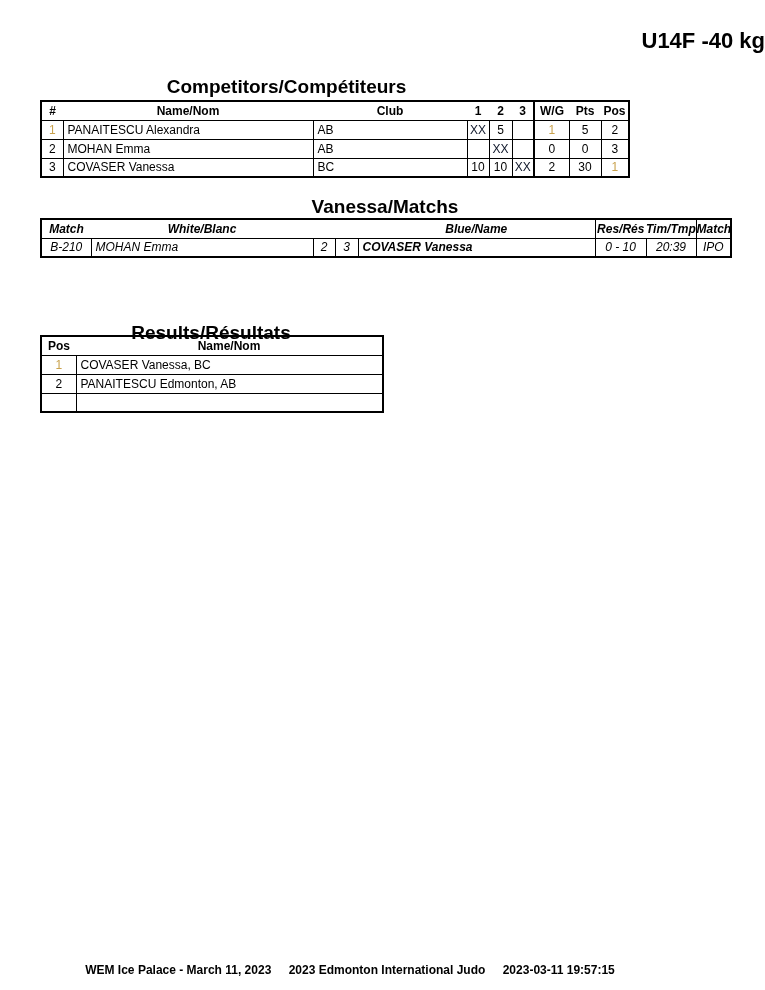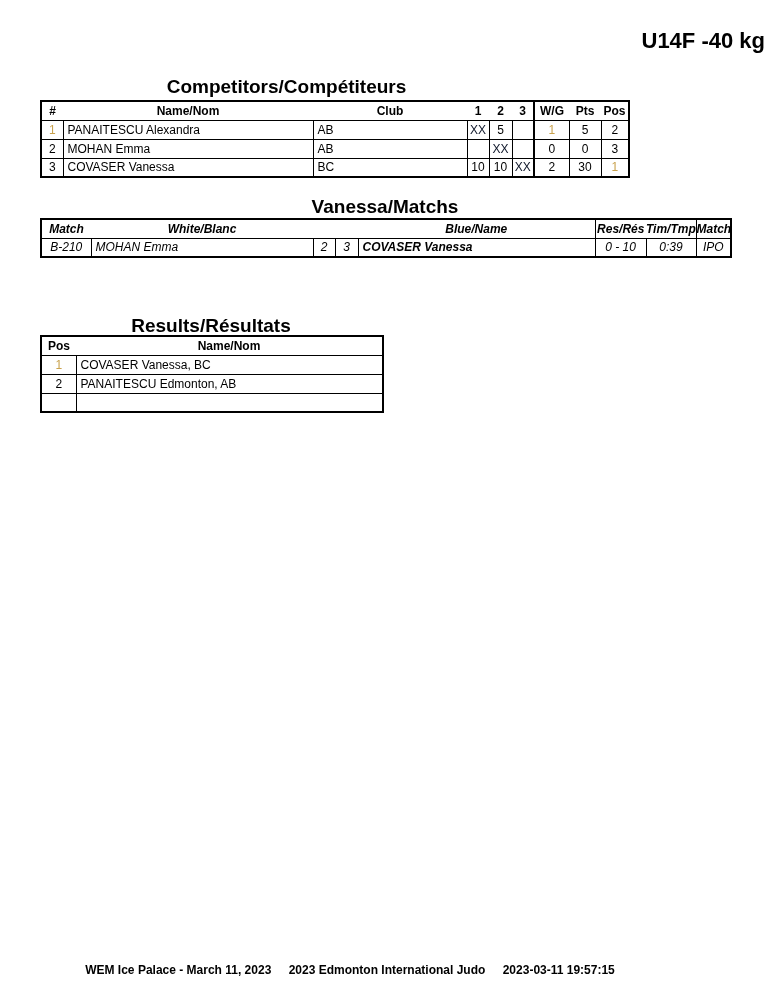--- a/index.html
+++ b/index.html
@@ -19,21 +19,21 @@
     font-weight: bold;
   }
   .section-heading {
     position: absolute;
     text-align: center;
     font-size: 19px;
     font-weight: bold;
   }
   .h-competitors { top: 76px; left: 40px; width: 493px; }
   .h-matches     { top: 196px; left: 40px; width: 690px; }
-  .h-results     { top: 315px; left: 40px; width: 342px; text-align: center; }
+  .h-results     { top: 322px; left: 40px; width: 342px; text-align: center; }
 
   table {
     position: absolute;
     border-collapse: collapse;
     table-layout: fixed;
     font-size: 12px;
     border: 2px solid #000;
   }
   .t-competitors { left: 40px; top: 100px; width: 588px; }
   .t-matches     { left: 40px; top: 218px; width: 690px; font-style: italic; }
@@ -160,21 +160,21 @@
     <td>Tim/Tmp</td>
     <td class="vline">Match</td>
   </tr>
   <tr>
     <td>B-210</td>
     <td class="left">MOHAN Emma</td>
     <td>2</td>
     <td>3</td>
     <td class="left winner">COVASER Vanessa</td>
     <td>0 - 10</td>
-    <td>0:39</td>
+    <td>20:39</td>
     <td>IPO</td>
   </tr>
 </tbody>
   </table>
 
 <div class="section-heading h-results">Results/Résultats</div>
 
 <table class="t-results">
   <colgroup>
     <col style="width:35px">

